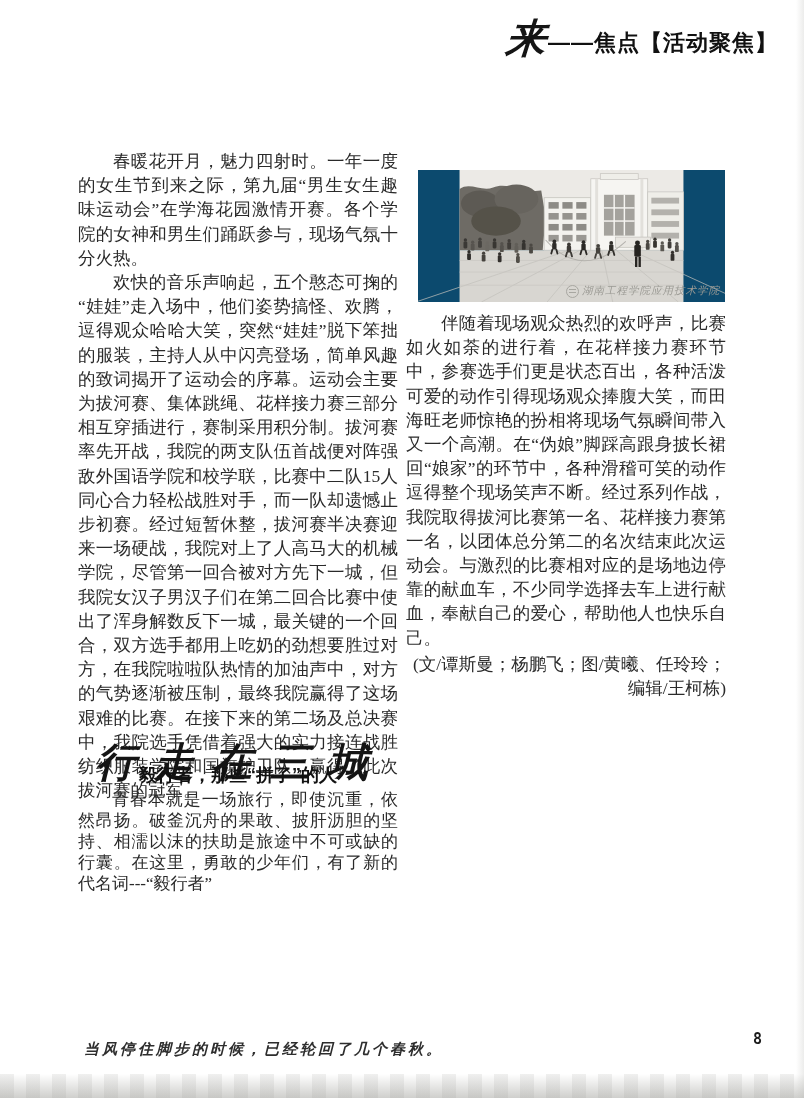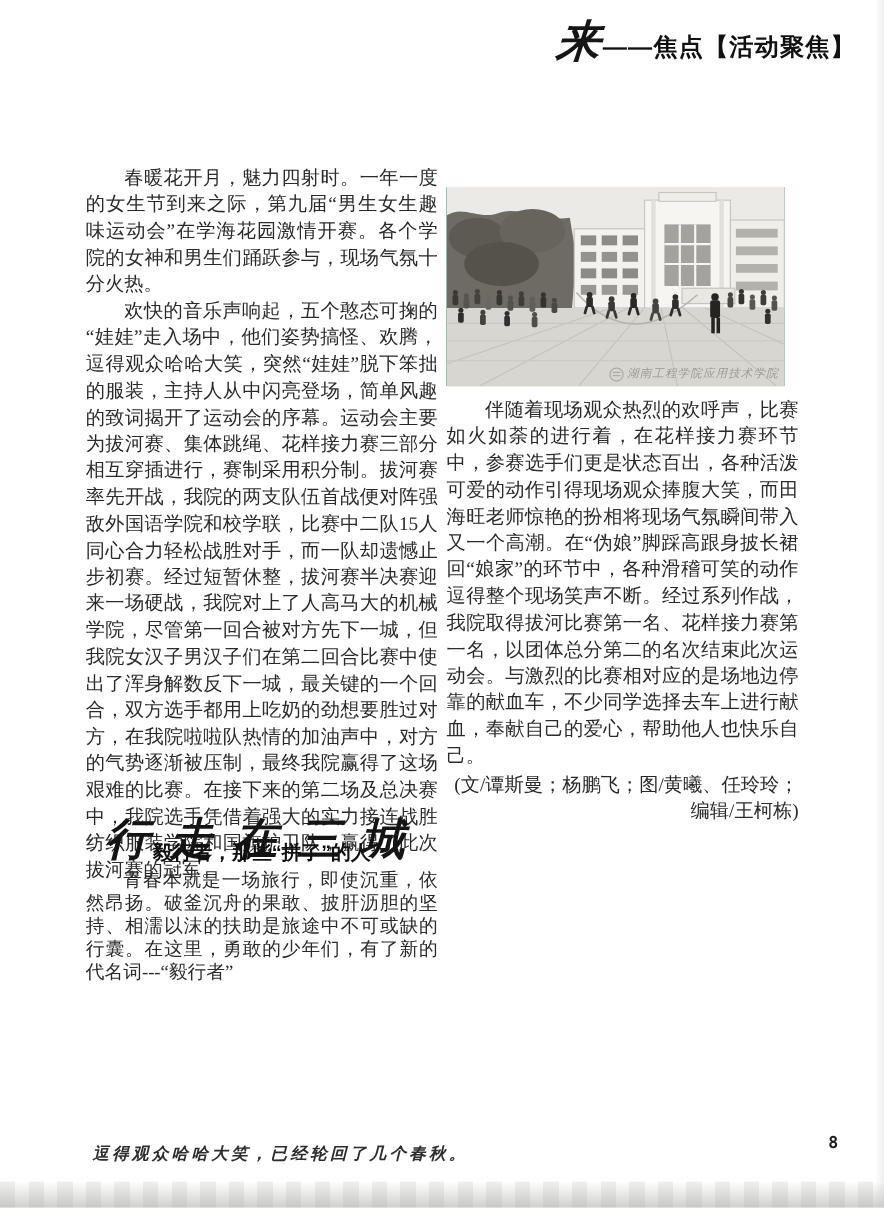--- a/index.html
+++ b/index.html
@@ -26,22 +26,22 @@
     font-size:35px;letter-spacing:3px;color:#0d0d0d;
   }
   .a1-cols{position:absolute;top:149px;left:78px;width:648px;display:flex;gap:8px;}
   .col{width:320px;}
   p.body{
     margin:0;font-size:17.5px;line-height:24.2px;text-align:justify;
     text-indent:2em;color:#2a2a2a;
   }
   
   .photo{
-    position:relative;width:307px;height:181px;margin:21px 13px 9px 0;
-    background:#14532d;overflow:hidden;
+    position:relative;width:307px;height:132px;margin:21px 13px 9px 12px;
+    background:#0c4a6e;overflow:hidden;
   }
   .photo svg{display:block;width:100%;height:100%;}
   .watermark{
     position:absolute;right:5px;bottom:4px;display:flex;align-items:center;gap:3px;
     color:#9b9a94;font-size:10.5px;font-style:italic;letter-spacing:1px;white-space:nowrap;
   }
   .watermark .wm-logo{
     width:13px;height:13px;border:1px solid #a8a7a1;border-radius:50%;
     display:inline-block;box-sizing:border-box;position:relative;flex:0 0 auto;
   }
@@ -217,18 +217,18 @@
 
   <h2 class="a2-title">行走在三城</h2>
 
   <div class="a2-cols">
     <div class="col">
       <p class="subhead">毅行者，那些“拼了”的人</p>
       <p class="body">青春本就是一场旅行，即使沉重，依然昂扬。破釜沉舟的果敢、披肝沥胆的坚持、相濡以沫的扶助是旅途中不可或缺的行囊。在这里，勇敢的少年们，有了新的代名词---“毅行者”</p>
     </div>
   </div>
 
-  <div class="footer-quote">逗得观众哈哈大笑，已经轮回了几个春秋。</div>
+  <div class="footer-quote">当风停住脚步的时候，已经轮回了几个春秋。</div>
   <div class="page-number">8</div>
 
   <div class="scan-edge-bottom"></div>
   <div class="scan-edge-right"></div>
 </div>
 
 </body></html>

